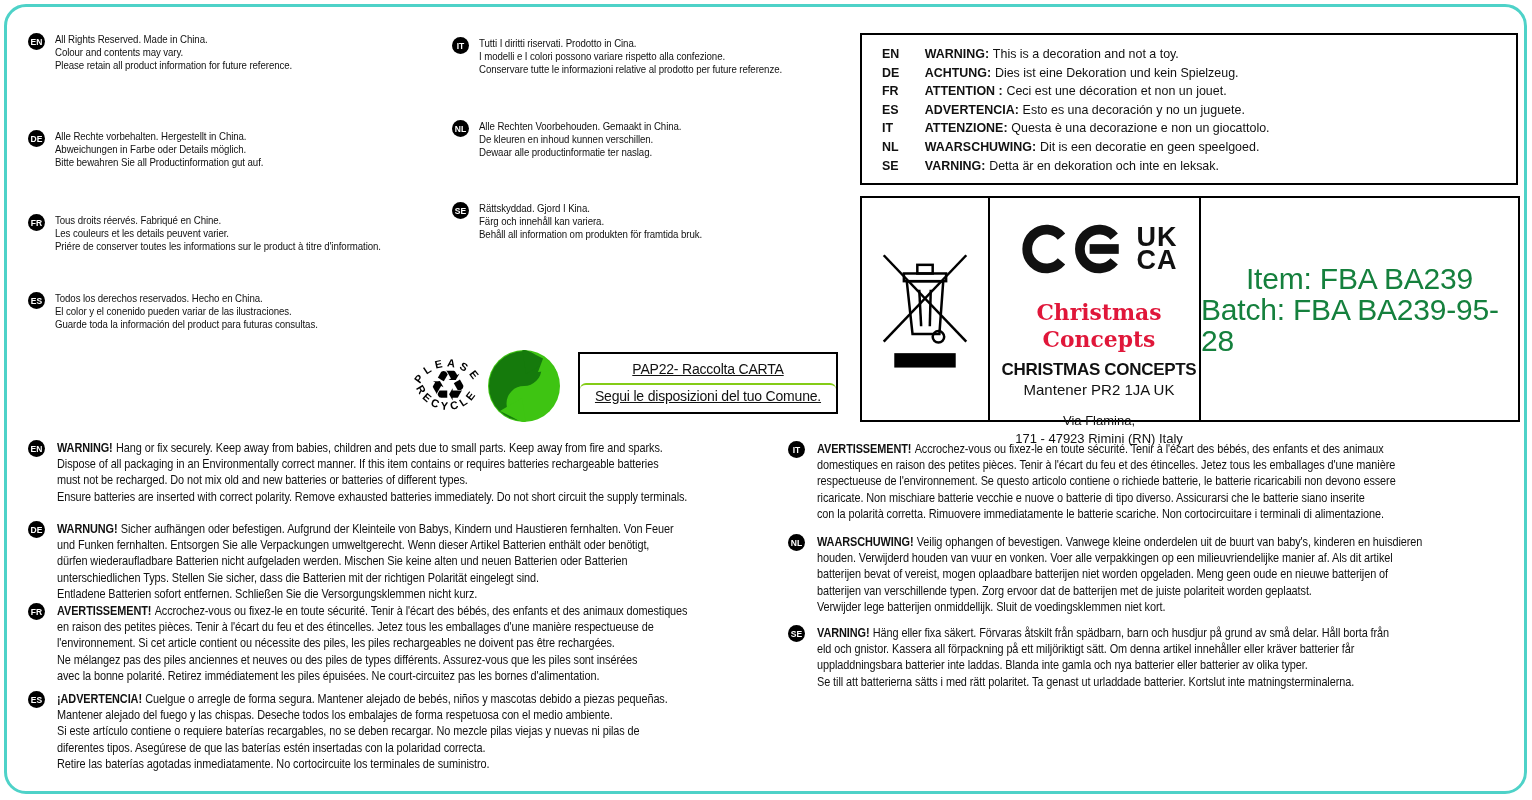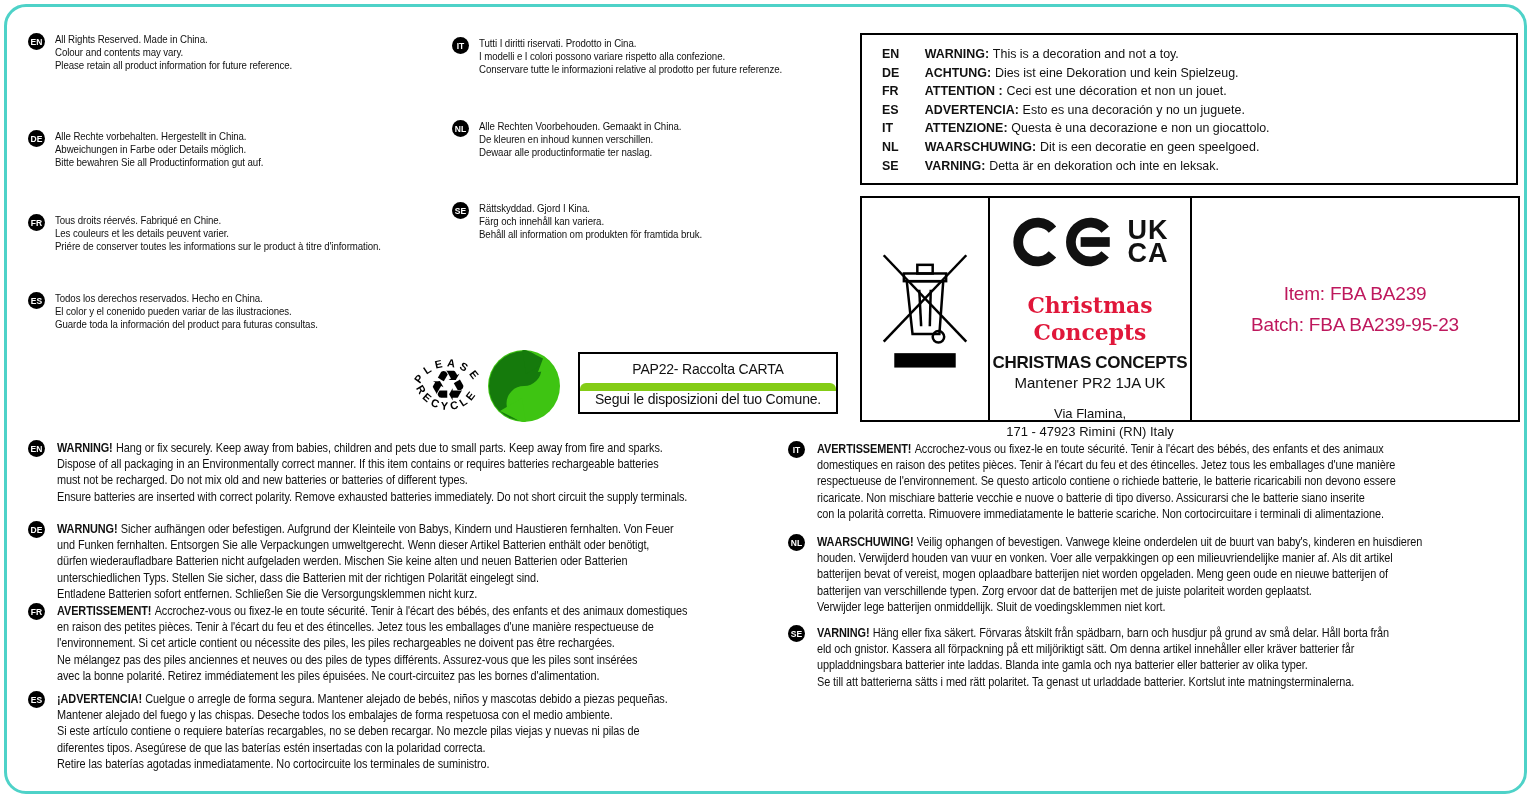--- a/index.html
+++ b/index.html
@@ -29,36 +29,36 @@
   .wbox { left:860px; top:33px; width:658px; height:152px; border:2px solid #000;
     padding:10px 0 0 20px; }
   .wrow { display:flex; font-size:13.4px; line-height:18.6px; transform:scaleX(0.93);
     transform-origin:0 0; width:680px; }
   .wcode { width:46px; font-weight:bold; flex:none; }
   .wrow b { margin-right:4px; }
 
   
   .cbox { left:860px; top:196px; width:660px; height:226px; border:2px solid #000; display:flex; }
   .cpanel1 { width:128px; border-right:2px solid #000; display:flex; align-items:center; justify-content:center; }
-  .cpanel2 { width:202px; border-right:2px solid #000; text-align:center; padding-top:5px; }
+  .cpanel2 { width:202px; border-right:2px solid #000; text-align:center; padding-top:12px;margin-left:9px; }
   .cpanel3 { flex:1; display:flex; flex-direction:column; align-items:center; justify-content:center; }
   .marks-row { display:flex; align-items:center; justify-content:center; gap:12px; height:78px; }
   .ukca { font-weight:bold; font-size:27px; line-height:23px; letter-spacing:1px; text-align:left; }
   .brand-script { font-family:"DejaVu Serif","Liberation Serif",serif; font-weight:bold;
     font-size:23px; margin-top:10px; transform:scaleX(0.95); }
   .company { font-weight:bold; font-size:17px; margin-top:8px; letter-spacing:-0.3px; }
   .company-addr { font-size:15px; margin-top:1px; }
   .addr2 { font-size:13px; line-height:18px; margin-top:14px; white-space:pre-line; }
-  .itemline { font-size:19px; line-height:31px; color:#be185d; letter-spacing:-0.2px; }
-
-  
-  .papbox { left:578px; top:352px; width:260px; height:62px; border:2px solid #000; }
+  .itemline { font-size:30px; line-height:31px; color:#15803d; letter-spacing:-0.2px; }
+
+  
+  .papbox { left:578px; top:352px; width:260px; height:62px; border:2px solid #000;text-decoration:underline; }
   .paprow { height:29px; display:flex; align-items:center; justify-content:center;
     font-size:14px; letter-spacing:-0.2px; }
-  .paprow2 { border-top:8px solid #84cc16; height:23px;border-radius:6px; }
+  .paprow2 { border-top:2px solid #84cc16; height:23px;border-radius:6px; }
 
   svg text { font-family:"Liberation Sans","DejaVu Sans",sans-serif; }
 </style>
 </head>
 <body>
 
 <div id="sheet">
   <div id="sheet-border"></div>
 
   <div class="abs" style="left:28px;top:33px;display:flex;gap:10px;">
@@ -205,21 +205,21 @@
         </div>
       </div>
       <div class="brand-script" style="color:#e0173a;">Christmas Concepts</div>
       <div class="company">CHRISTMAS CONCEPTS</div>
       <div class="company-addr">Mantener PR2 1JA UK</div>
       <div class="addr2">Via Flamina,
 171 - 47923 Rimini (RN) Italy</div>
     </div>
     <div class="cpanel3">
       <div class="itemline">Item: FBA BA239</div>
-      <div class="itemline">Batch: FBA BA239-95-23</div>
+      <div class="itemline">Batch: FBA BA239-95-28</div>
     </div>
   </div>
 
   <div class="abs" style="left:28px;top:440px;display:flex;gap:12px;">
     <span class="badge">EN</span>
     <div class="para"><b>WARNING!</b><span>Hang or fix securely. Keep away from babies, children and pets due to small parts. Keep away from fire and sparks.
 Dispose of all packaging in an Environmentally correct manner. If this item contains or requires batteries rechargeable batteries
 must not be recharged. Do not mix old and new batteries or batteries of different types.
 Ensure batteries are inserted with correct polarity. Remove exhausted batteries immediately. Do not short circuit the supply terminals.</span></div>
   </div>

